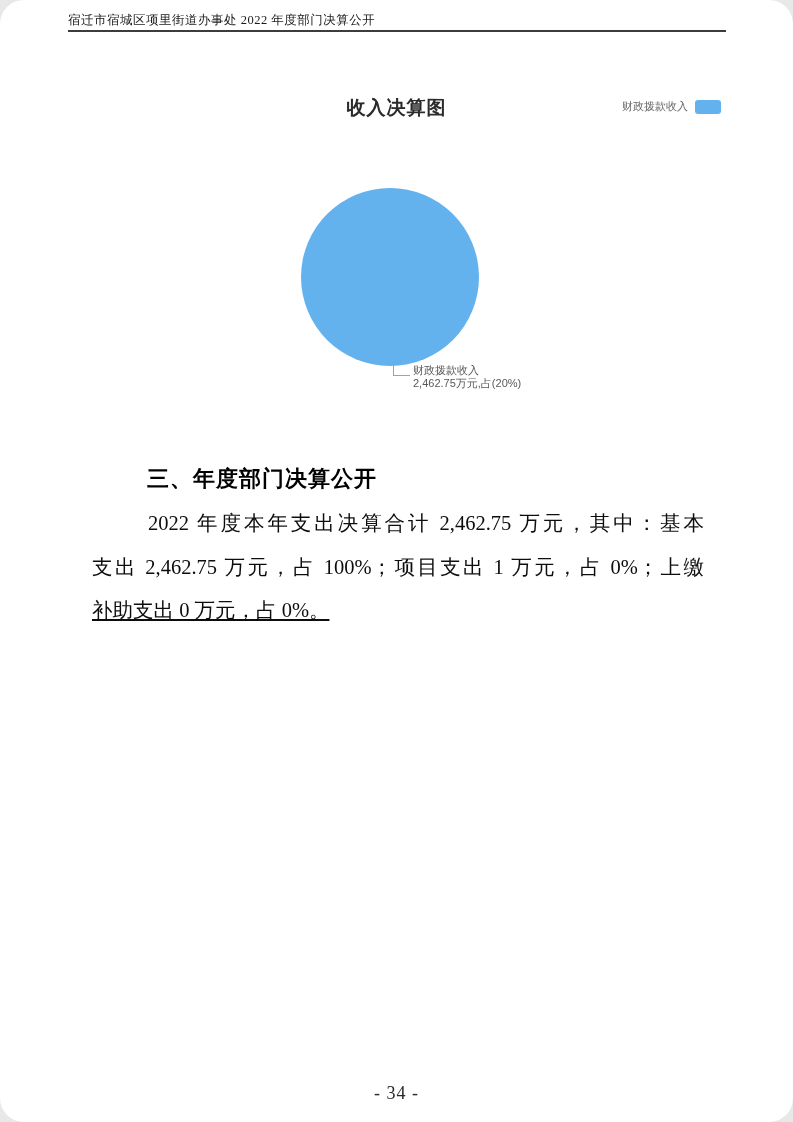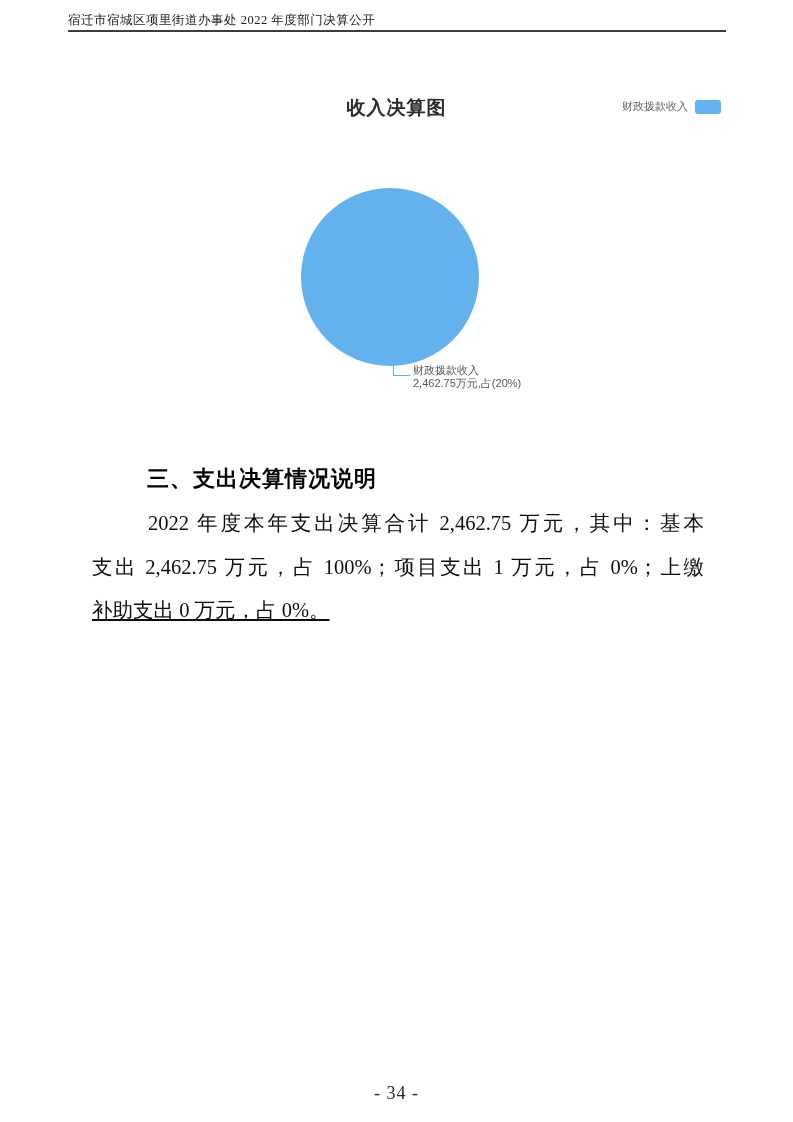--- a/index.html
+++ b/index.html
@@ -6,20 +6,21 @@
   html, body { background: #e8e8e8; }
   .page {
     position: relative;
     width: 793px;
     height: 1122px;
     margin: 0 auto;
     background: #ffffff;
     overflow: hidden;
     font-family: "Liberation Serif", "DejaVu Serif", serif;
     color: #1a1a1a;
+    border-radius: 24px;
   }
 
   
   .doc-header {
     position: absolute;
     left: 68px; top: 12px;
     width: 658px;
     font-size: 12.5px;
     letter-spacing: 0.5px;
     color: #1a1a1a;
@@ -138,21 +139,21 @@
     <div class="pie-slice" style="background-color: rgb(99, 178, 238);"></div>
 
     <div class="pie-callout-line"></div>
 
     <div class="pie-callout-text">
       <div>财政拨款收入</div>
       <div>2,462.75万元,占(20%)</div>
     </div>
   </div>
 
-  <div class="section-heading">三、支出决算情况说明</div>
+  <div class="section-heading">三、年度部门决算公开</div>
 
   <div class="body-paragraph">
     <div class="body-line first">2022 年度本年支出决算合计 2,462.75 万元，其中：基本</div>
     <div class="body-line">支出 2,462.75 万元，占 100%；项目支出 1 万元，占 0%；上缴</div>
     <div class="body-line last">补助支出 0 万元，占 0%。</div>
   </div>
 
   <div class="page-number">- 34 -</div>
 
 </div>

